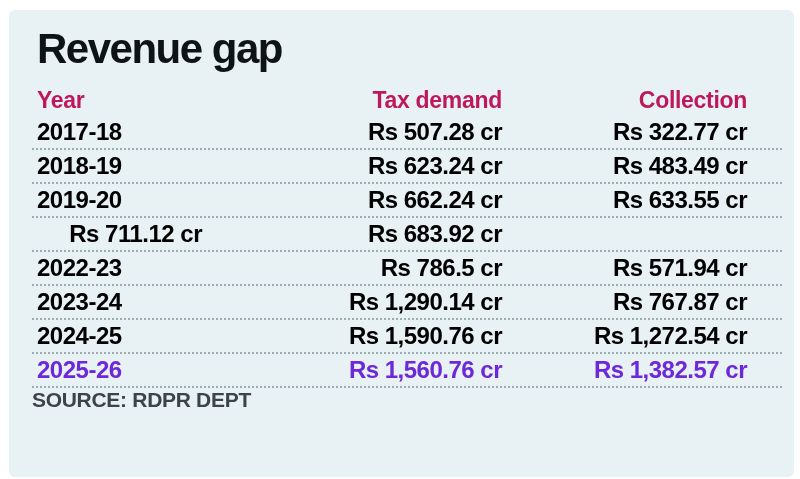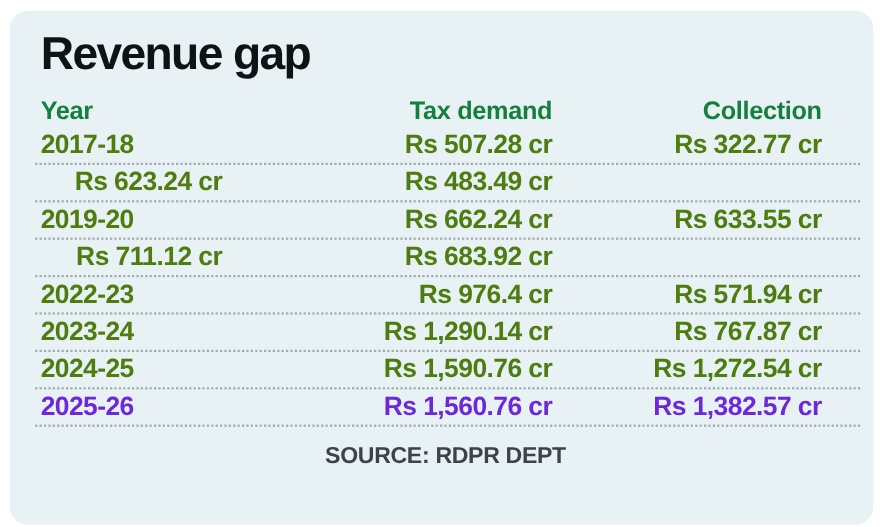--- a/index.html
+++ b/index.html
@@ -6,21 +6,21 @@
   html, body {
     width: 800px; height: 479px;
     background: #ffffff;
     font-family: "Liberation Sans", "DejaVu Sans", sans-serif;
     overflow: hidden;
   }
   .panel {
     position: absolute;
     left: 9px; top: 10px; right: 6px; bottom: 2px;
     background: #e8f1f3;
-    border-radius: 16px;
+    border-radius: 6px;
   }
   .title {
     margin: 16px 0 12px 28px;
     font-size: 42px;
     font-weight: bold;
     letter-spacing: -1.5px;
     color: #0e1316;
     line-height: 1.1;
   }
   .table {
@@ -31,33 +31,33 @@
     display: grid;
     grid-template-columns: 170px 300px 245px;
     align-items: center;
     height: 34px;
   }
   .row.data { border-bottom: 2px dotted #9cadb2; }
   .cell { 
     font-size: 24px;
     font-weight: bold;
     letter-spacing: -0.5px;
-    color: #4d7c0f;
+    color: #000000;
     white-space: nowrap;
   }
   .cell.year { text-align: left; padding-left: 5px; }
   .cell.mid, .cell.right { text-align: right; }
   .row.header { height: 32px; }
-  .row.header .cell { font-size: 23px; color: #15803d; letter-spacing: -0.3px; }
+  .row.header .cell { font-size: 23px; color: #be185d; letter-spacing: -0.3px; }
   .row.highlight .cell { color: #6d28d9; }
   .source-row {
     width: 750px;
     margin-left: 23px;
-    margin-top: 15px;
-    text-align: center;
+    margin-top: 0;
+    text-align: left;
     padding-right: 4px;
   }
   .source {
     font-size: 21px;
     font-weight: bold;
     color: #3d4449;
     letter-spacing: -0.3px;
   }
 </style>
 </head>
@@ -72,35 +72,36 @@
       <div class="cell mid">Tax demand</div>
       <div class="cell right">Collection</div>
     </div>
     <div id="rows-container">
         <div class="row data">
     <div class="cell year">2017-18</div>
     <div class="cell mid">Rs 507.28 cr</div>
     <div class="cell right">Rs 322.77 cr</div>
   </div>
         <div class="row data">
+    <div class="cell year">2018-19</div>
     <div class="cell mid">Rs 623.24 cr</div>
     <div class="cell right">Rs 483.49 cr</div>
   </div>
         <div class="row data">
     <div class="cell year">2019-20</div>
     <div class="cell mid">Rs 662.24 cr</div>
     <div class="cell right">Rs 633.55 cr</div>
   </div>
         <div class="row data">
     <div class="cell mid">Rs 711.12 cr</div>
     <div class="cell right">Rs 683.92 cr</div>
   </div>
         <div class="row data">
     <div class="cell year">2022-23</div>
-    <div class="cell mid">Rs 976.4 cr</div>
+    <div class="cell mid">Rs 786.5 cr</div>
     <div class="cell right">Rs 571.94 cr</div>
   </div>
         <div class="row data">
     <div class="cell year">2023-24</div>
     <div class="cell mid">Rs 1,290.14 cr</div>
     <div class="cell right">Rs 767.87 cr</div>
   </div>
         <div class="row data">
     <div class="cell year">2024-25</div>
     <div class="cell mid">Rs 1,590.76 cr</div>

